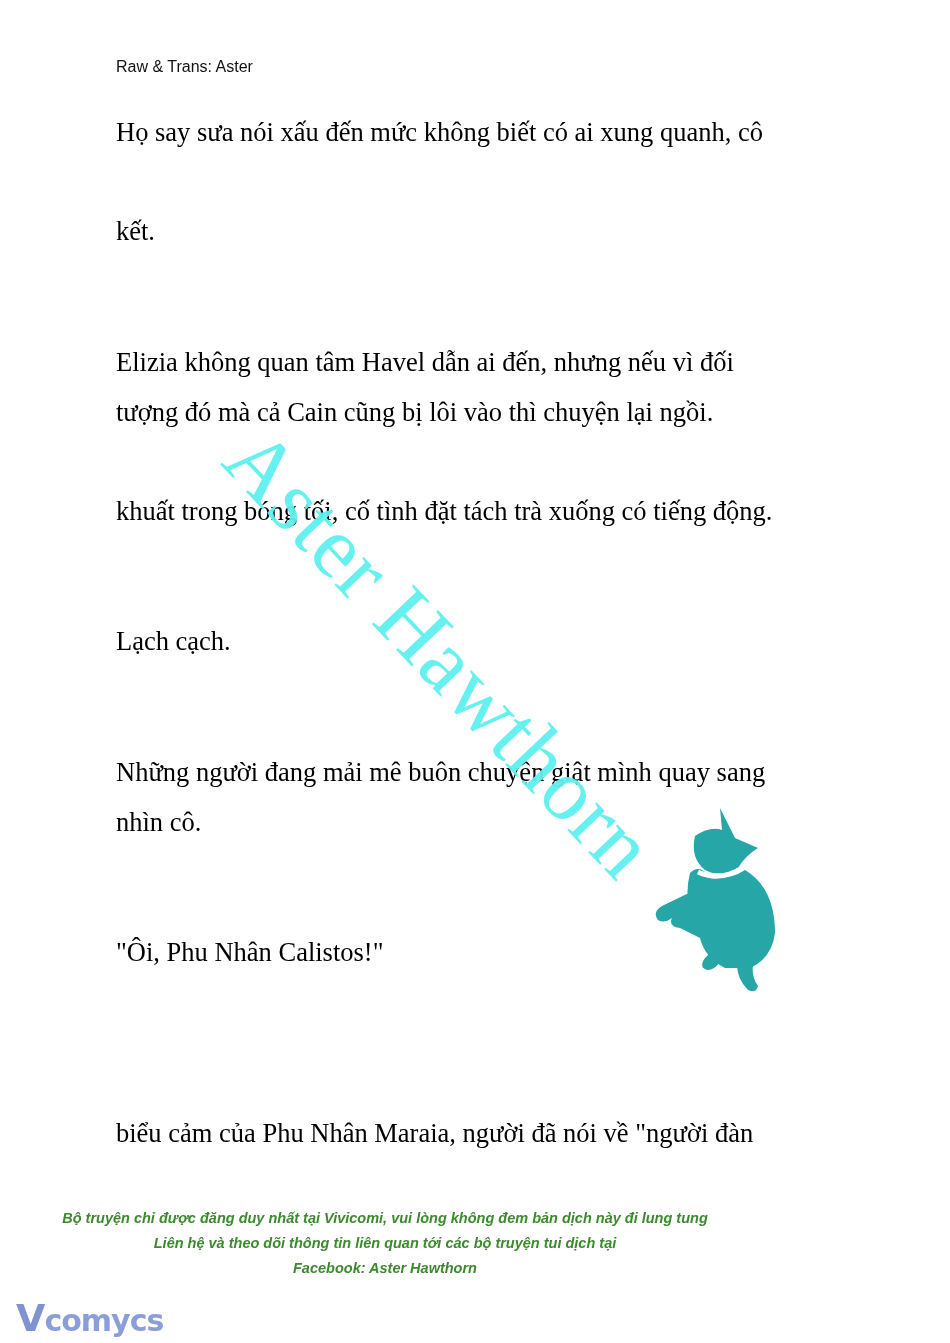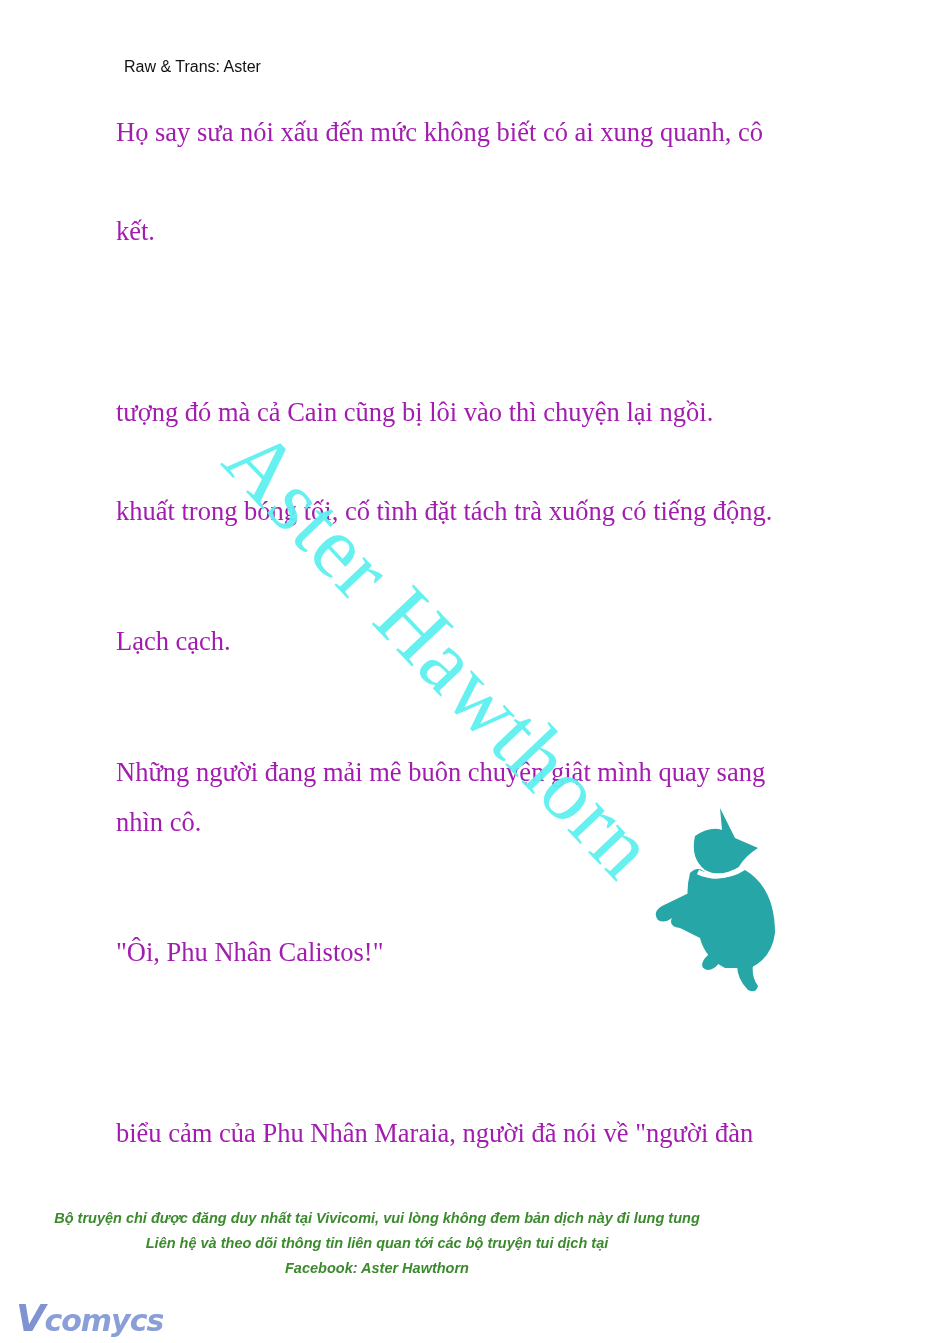--- a/index.html
+++ b/index.html
@@ -1,63 +1,63 @@
 <!DOCTYPE html>
 <html><head>
 <meta charset="utf-8">
 <style>
   html, body { margin: 0; padding: 0; }
   body {
     width: 950px; height: 1343px; background: #ffffff; position: relative; overflow: hidden;
   }
   .header {
-    position: absolute; left: 124px; top: 58px;
+    position: absolute; left: 116px; top: 58px;
     font-family: "Liberation Sans", sans-serif; font-size: 16px; color: #111;
   }
   .para {
     position: absolute; left: 116px; width: 740px;
-    font-family: "Liberation Serif", serif; font-size: 26.5px; line-height: 49.5px; color: #a21caf;
+    font-family: "Liberation Serif", serif; font-size: 26.5px; line-height: 49.5px; color: #000000;
     margin: 0;
   }
   .watermark {
     position: absolute; left: 118px; top: 560px;
     transform-origin: 0 0;
     transform: rotate(46.5deg) translate(0, -220px);
     font-family: "Liberation Serif", serif; font-size: 88px; color: #5ff0f0;
     white-space: nowrap; letter-spacing: 1px; opacity: 0.95;
     pointer-events: none;
   }
   .cat {
     position: absolute; left: 650px; top: 808px; width: 140px; height: 185px;
   }
   .footer {
-    position: absolute; left: 0; width: 754px; text-align: center;
+    position: absolute; left: 8px; width: 754px; text-align: center;
     font-family: "Liberation Sans", sans-serif; font-style: italic; font-weight: bold;
     font-size: 14.5px; color: #3c8a2e; line-height: 25px;
   }
   .logo {
     position: absolute; left: 16px; top: 1296px;
-    font-family: "DejaVu Sans", sans-serif; font-style: italic; font-weight: bold;
+    font-family: "DejaVu Sans", sans-serif; font-weight: bold;
     font-size: 30px; color: #8a9ed8; letter-spacing: -1px;
   }
   .logo .v { font-size: 38px; color: #7f93d3; }
 </style>
 </head>
 <body>
 
 <div class="header">Raw &amp; Trans: Aster</div>
 
 <p class="para" style="top:108px">
   <span>Họ say sưa nói xấu đến mức không biết có ai xung quanh, cô</span><br>
   <br>
   <span>kết.</span>
 </p>
 
 <p class="para" style="top:338px">
-  <br>
+  <span>Elizia không quan tâm Havel dẫn ai đến, nhưng nếu vì đối</span><br>
   <span>tượng đó mà cả Cain cũng bị lôi vào thì chuyện lại ngồi.</span><br>
   <br>
   <span>khuất trong bóng tối, cố tình đặt tách trà xuống có tiếng động.</span>
 </p>
 
 <p class="para" style="top:617px">
   <span>Lạch cạch.</span>
 </p>
 
 <p class="para" style="top:748px">

